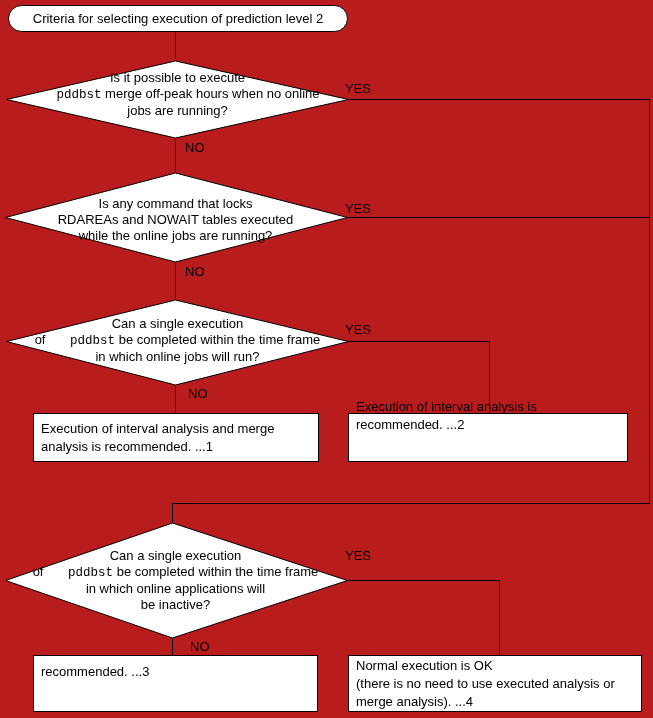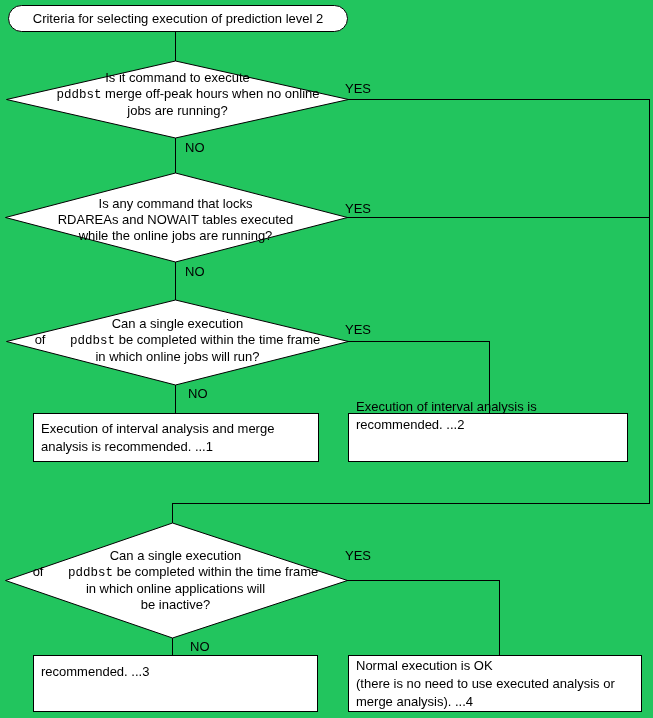--- a/index.html
+++ b/index.html
@@ -1,20 +1,20 @@
 <!DOCTYPE html>
 <html><head>
 <meta charset="utf-8">
 <style>
   html, body { margin: 0; padding: 0; background: #ffffff; }
   #canvas {
     position: relative;
     width: 653px;
     height: 718px;
-    background: #22c55e;
+    background: #b91c1c;
     font-family: "Liberation Sans", sans-serif;
     font-size: 13px;
     color: #000000;
     overflow: hidden;
   }
   #shapes { position: absolute; left: 0; top: 0; }
   .txt { position: absolute; line-height: 16px; }
   .center { text-align: center; }
   .mono { font-family: "Liberation Mono", "DejaVu Sans Mono", monospace; font-size: 12.5px; margin-left: 21px; }
   .capsule-label {
@@ -65,21 +65,21 @@
     <rect x="33.5" y="655.5" width="284" height="56" fill="#ffffff" stroke="#000000" stroke-width="1"></rect>
 
     <rect x="348.5" y="655.5" width="293" height="56" fill="#ffffff" stroke="#000000" stroke-width="1"></rect>
   </svg>
 
   <div class="txt capsule-label" style="left:8px; top:5px; width:340px; height:27px;">
     <span>Criteria for selecting execution of prediction level 2</span>
   </div>
 
   <div class="txt center" style="left:6px; top:70px; width:343px;">
-    <div><span>Is it command to execute</span></div>
+    <div><span>Is it possible to execute</span></div>
     <div><span class="mono">pddbst</span><span> merge off-peak hours when no online</span></div>
     <div><span>jobs are running?</span></div>
   </div>
   <div class="txt branch" style="left:345px; top:82px;">YES</div>
   <div class="txt branch" style="left:185px; top:141px;">NO</div>
 
   <div class="txt center" style="left:5px; top:196px; width:341px;">
     <div><span>Is any command that locks</span></div>
     <div><span>RDAREAs and NOWAIT tables executed</span></div>
     <div><span>while the online jobs are running?</span></div>

